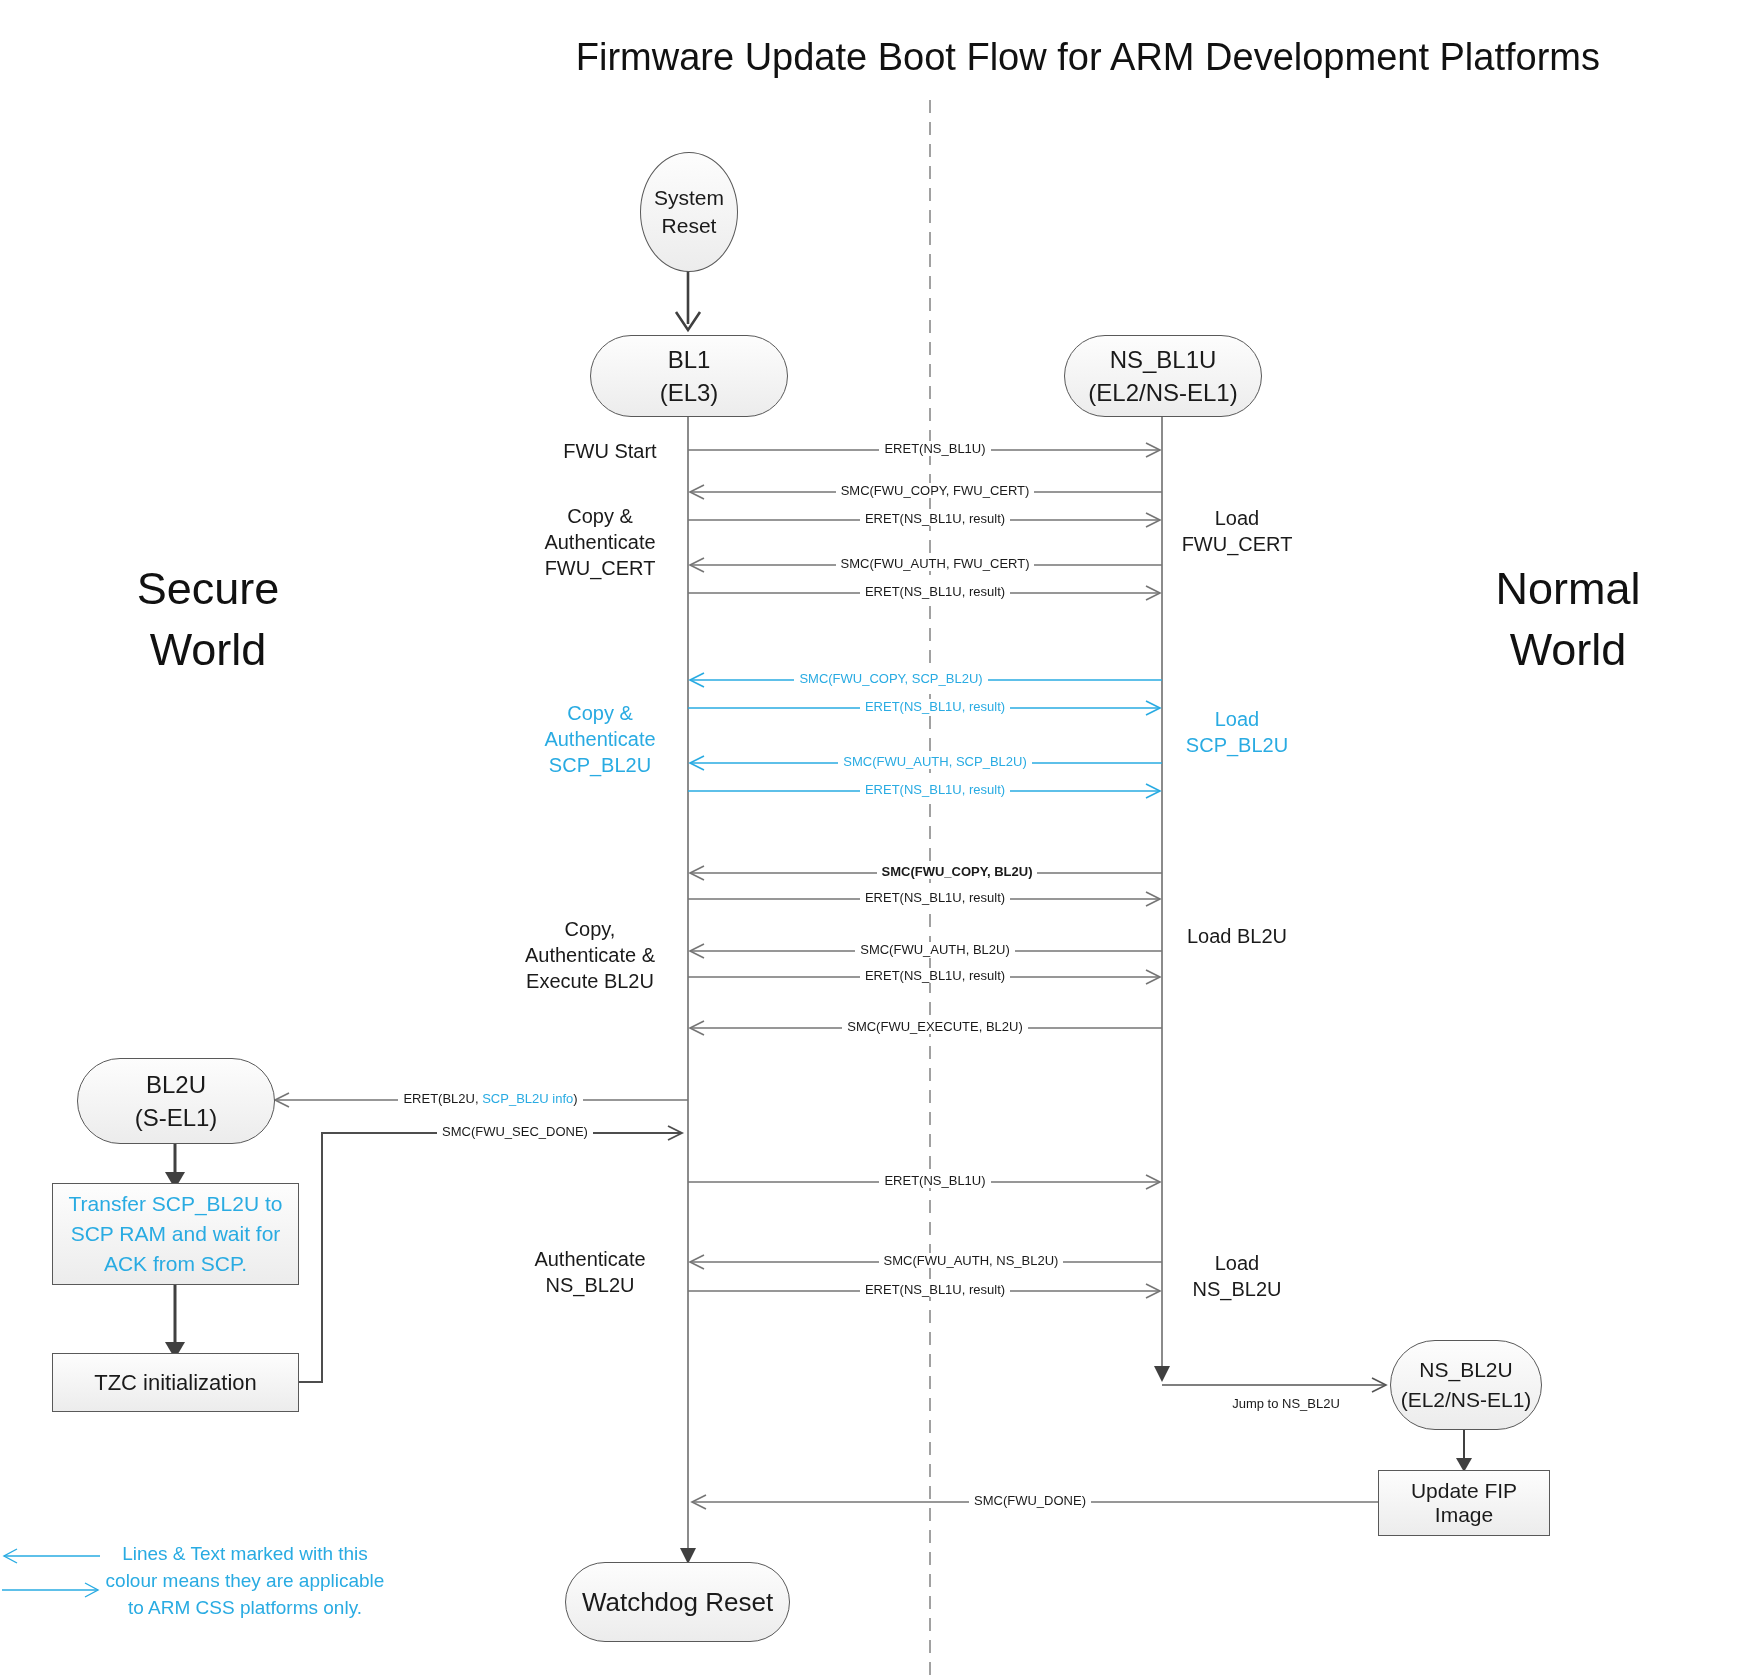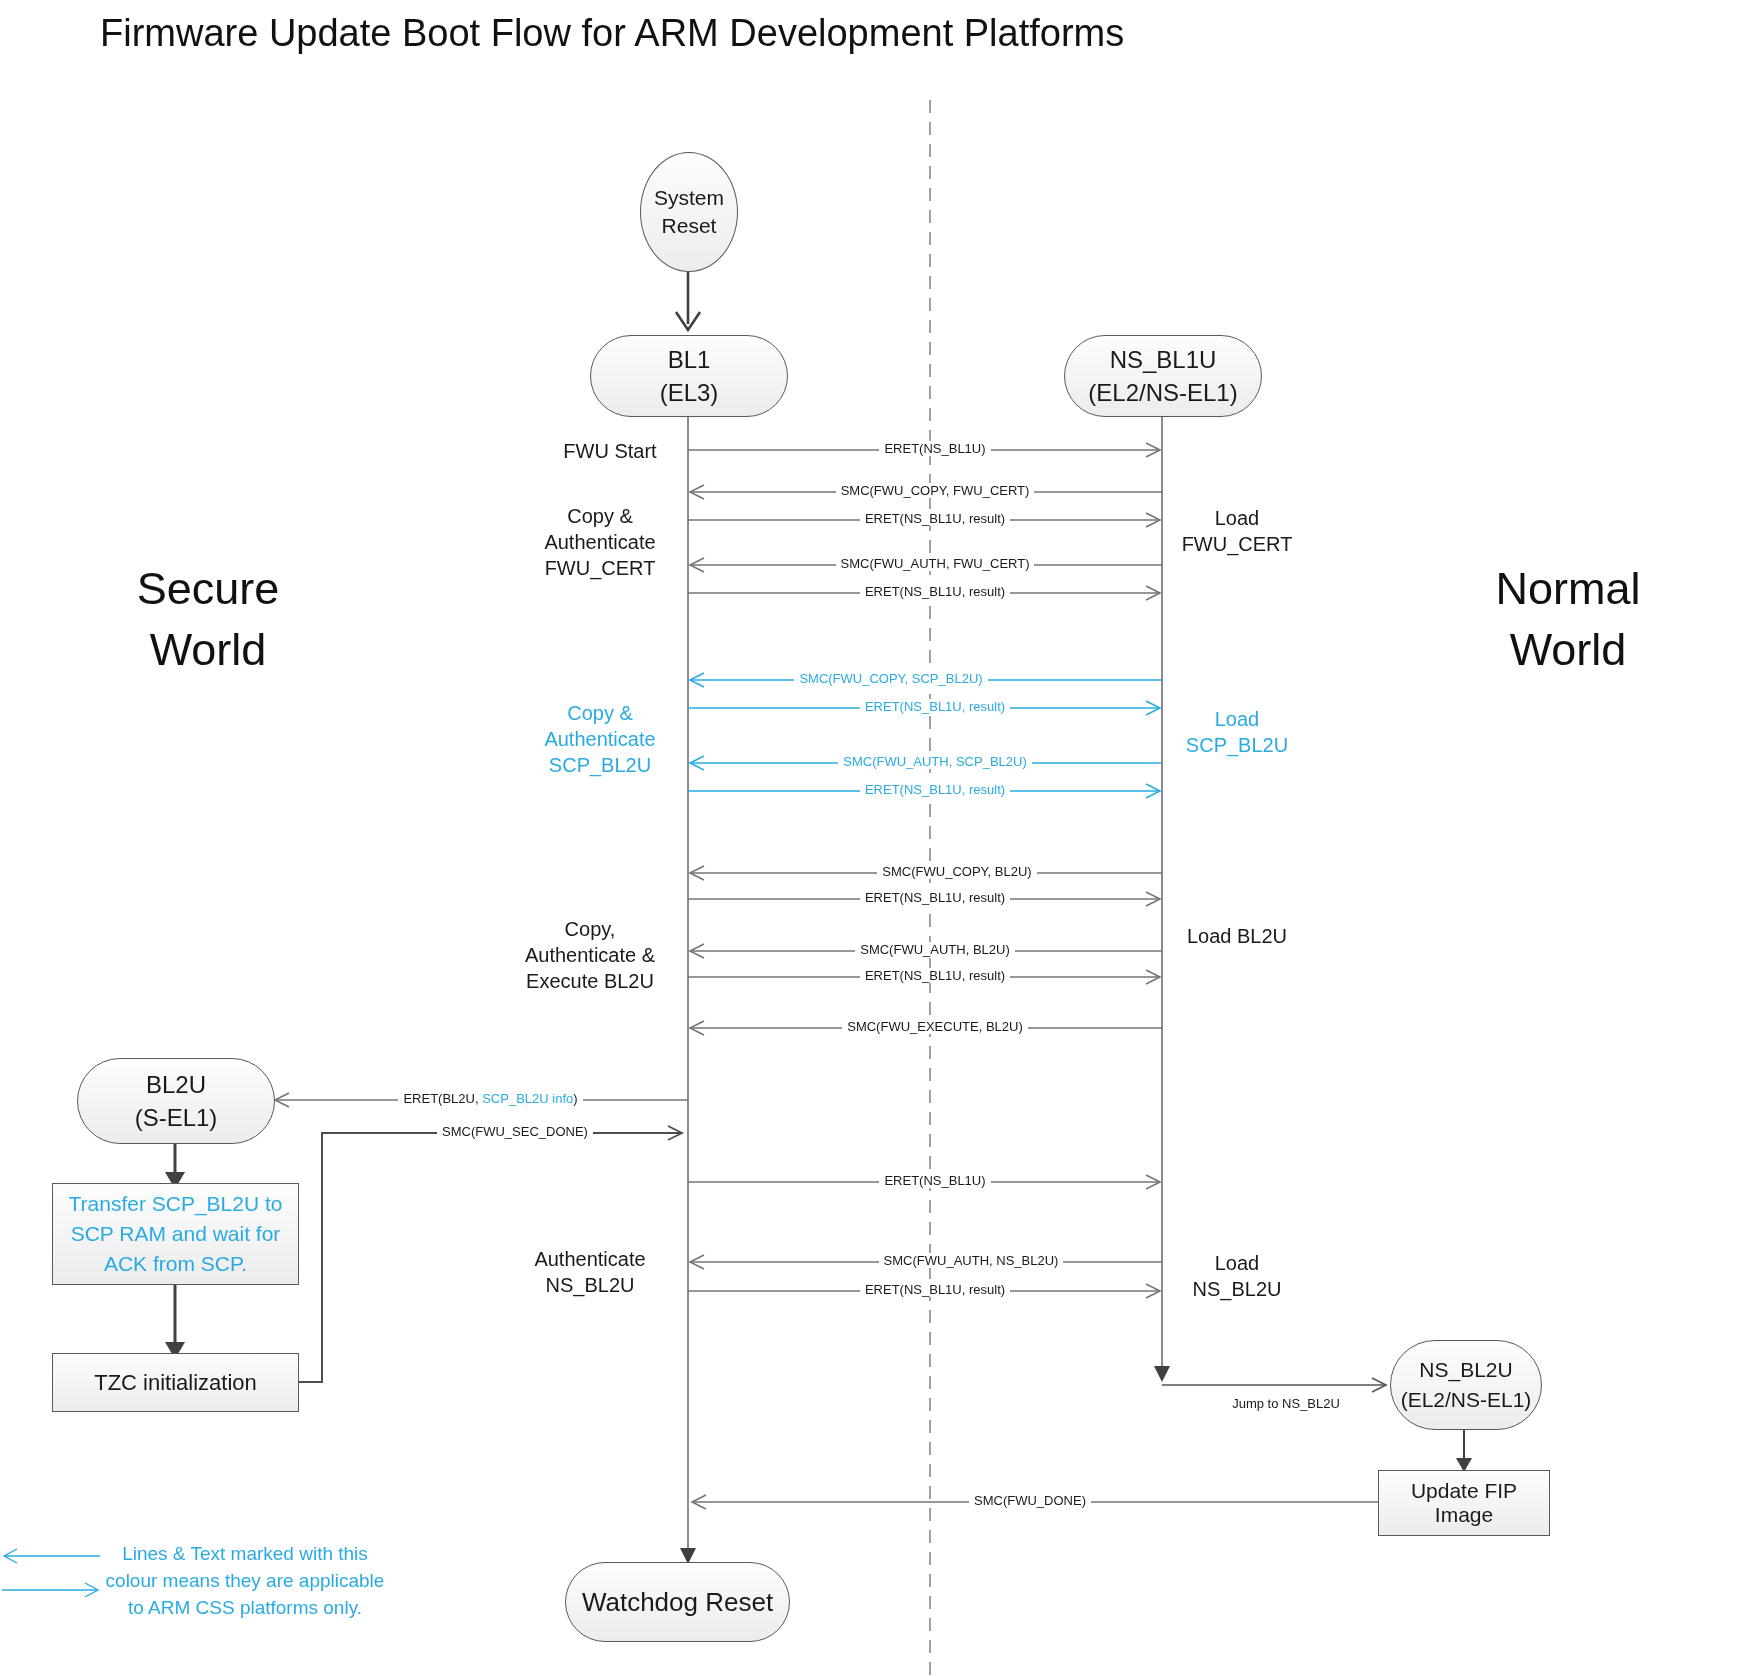--- a/index.html
+++ b/index.html
@@ -2,21 +2,21 @@
 <html><head>
 <meta charset="utf-8">
 <style>
   html,body{margin:0;padding:0;background:#ffffff;}
   #canvas{
     position:relative;width:1749px;height:1676px;background:#ffffff;overflow:hidden;
     font-family:"Liberation Sans", sans-serif;color:#1a1a1a;
   }
   #wires{position:absolute;left:0;top:0;z-index:0;}
   .abs{position:absolute;z-index:2;}
-  .title{font-size:38px;text-align:left;color:#111;}
+  .title{font-size:38px;text-align:right;color:#111;margin-top:24px;}
   .world{font-size:45px;line-height:61px;text-align:center;color:#111;}
   .node{
     position:absolute;z-index:2;display:flex;flex-direction:column;align-items:center;justify-content:center;
     background:linear-gradient(#fdfdfd,#ececec);border:1.6px solid #595959;text-align:center;
   }
   .stadium{border-radius:999px;}
   .ellipse{border-radius:50%;}
   .rect{border-radius:0;}
   .node .l1,.node .l2,.node .l3{display:block;}
   .msg{
@@ -182,21 +182,21 @@
 
   <div class="msg" style="left:688px;top:438px;width:474px;"><span>ERET(NS_BL1U)</span></div>
   <div class="msg" style="left:688px;top:480px;width:474px;"><span>SMC(FWU_COPY, FWU_CERT)</span></div>
   <div class="msg" style="left:688px;top:508px;width:474px;"><span>ERET(NS_BL1U, result)</span></div>
   <div class="msg" style="left:688px;top:553px;width:474px;"><span>SMC(FWU_AUTH, FWU_CERT)</span></div>
   <div class="msg" style="left:688px;top:581px;width:474px;"><span>ERET(NS_BL1U, result)</span></div>
   <div class="msg cyan" style="left:688px;top:668px;width:386px;"><span>SMC(FWU_COPY, SCP_BL2U)</span></div>
   <div class="msg cyan" style="left:688px;top:696px;width:474px;"><span>ERET(NS_BL1U, result)</span></div>
   <div class="msg cyan" style="left:688px;top:751px;width:474px;"><span>SMC(FWU_AUTH, SCP_BL2U)</span></div>
   <div class="msg cyan" style="left:688px;top:779px;width:474px;"><span>ERET(NS_BL1U, result)</span></div>
-  <div class="msg" style="left:688px;top:861px;width:518px;"><span>SMC(FWU_COPY, BL2U)</span></div>
+  <div class="msg" style="left:688px;top:861px;width:518px;font-weight:bold;"><span>SMC(FWU_COPY, BL2U)</span></div>
   <div class="msg" style="left:688px;top:887px;width:474px;"><span>ERET(NS_BL1U, result)</span></div>
   <div class="msg" style="left:688px;top:939px;width:474px;"><span>SMC(FWU_AUTH, BL2U)</span></div>
   <div class="msg" style="left:688px;top:965px;width:474px;"><span>ERET(NS_BL1U, result)</span></div>
   <div class="msg" style="left:688px;top:1016px;width:474px;"><span>SMC(FWU_EXECUTE, BL2U)</span></div>
 
   <div class="msg" style="left:273px;top:1088px;width:415px;">
     <span><span>ERET(BL2U, </span><span class="cyan">SCP_BL2U info</span><span>)</span></span>
   </div>
   <div class="msg" style="left:322px;top:1121px;width:366px;"><span>SMC(FWU_SEC_DONE)</span></div>
 

